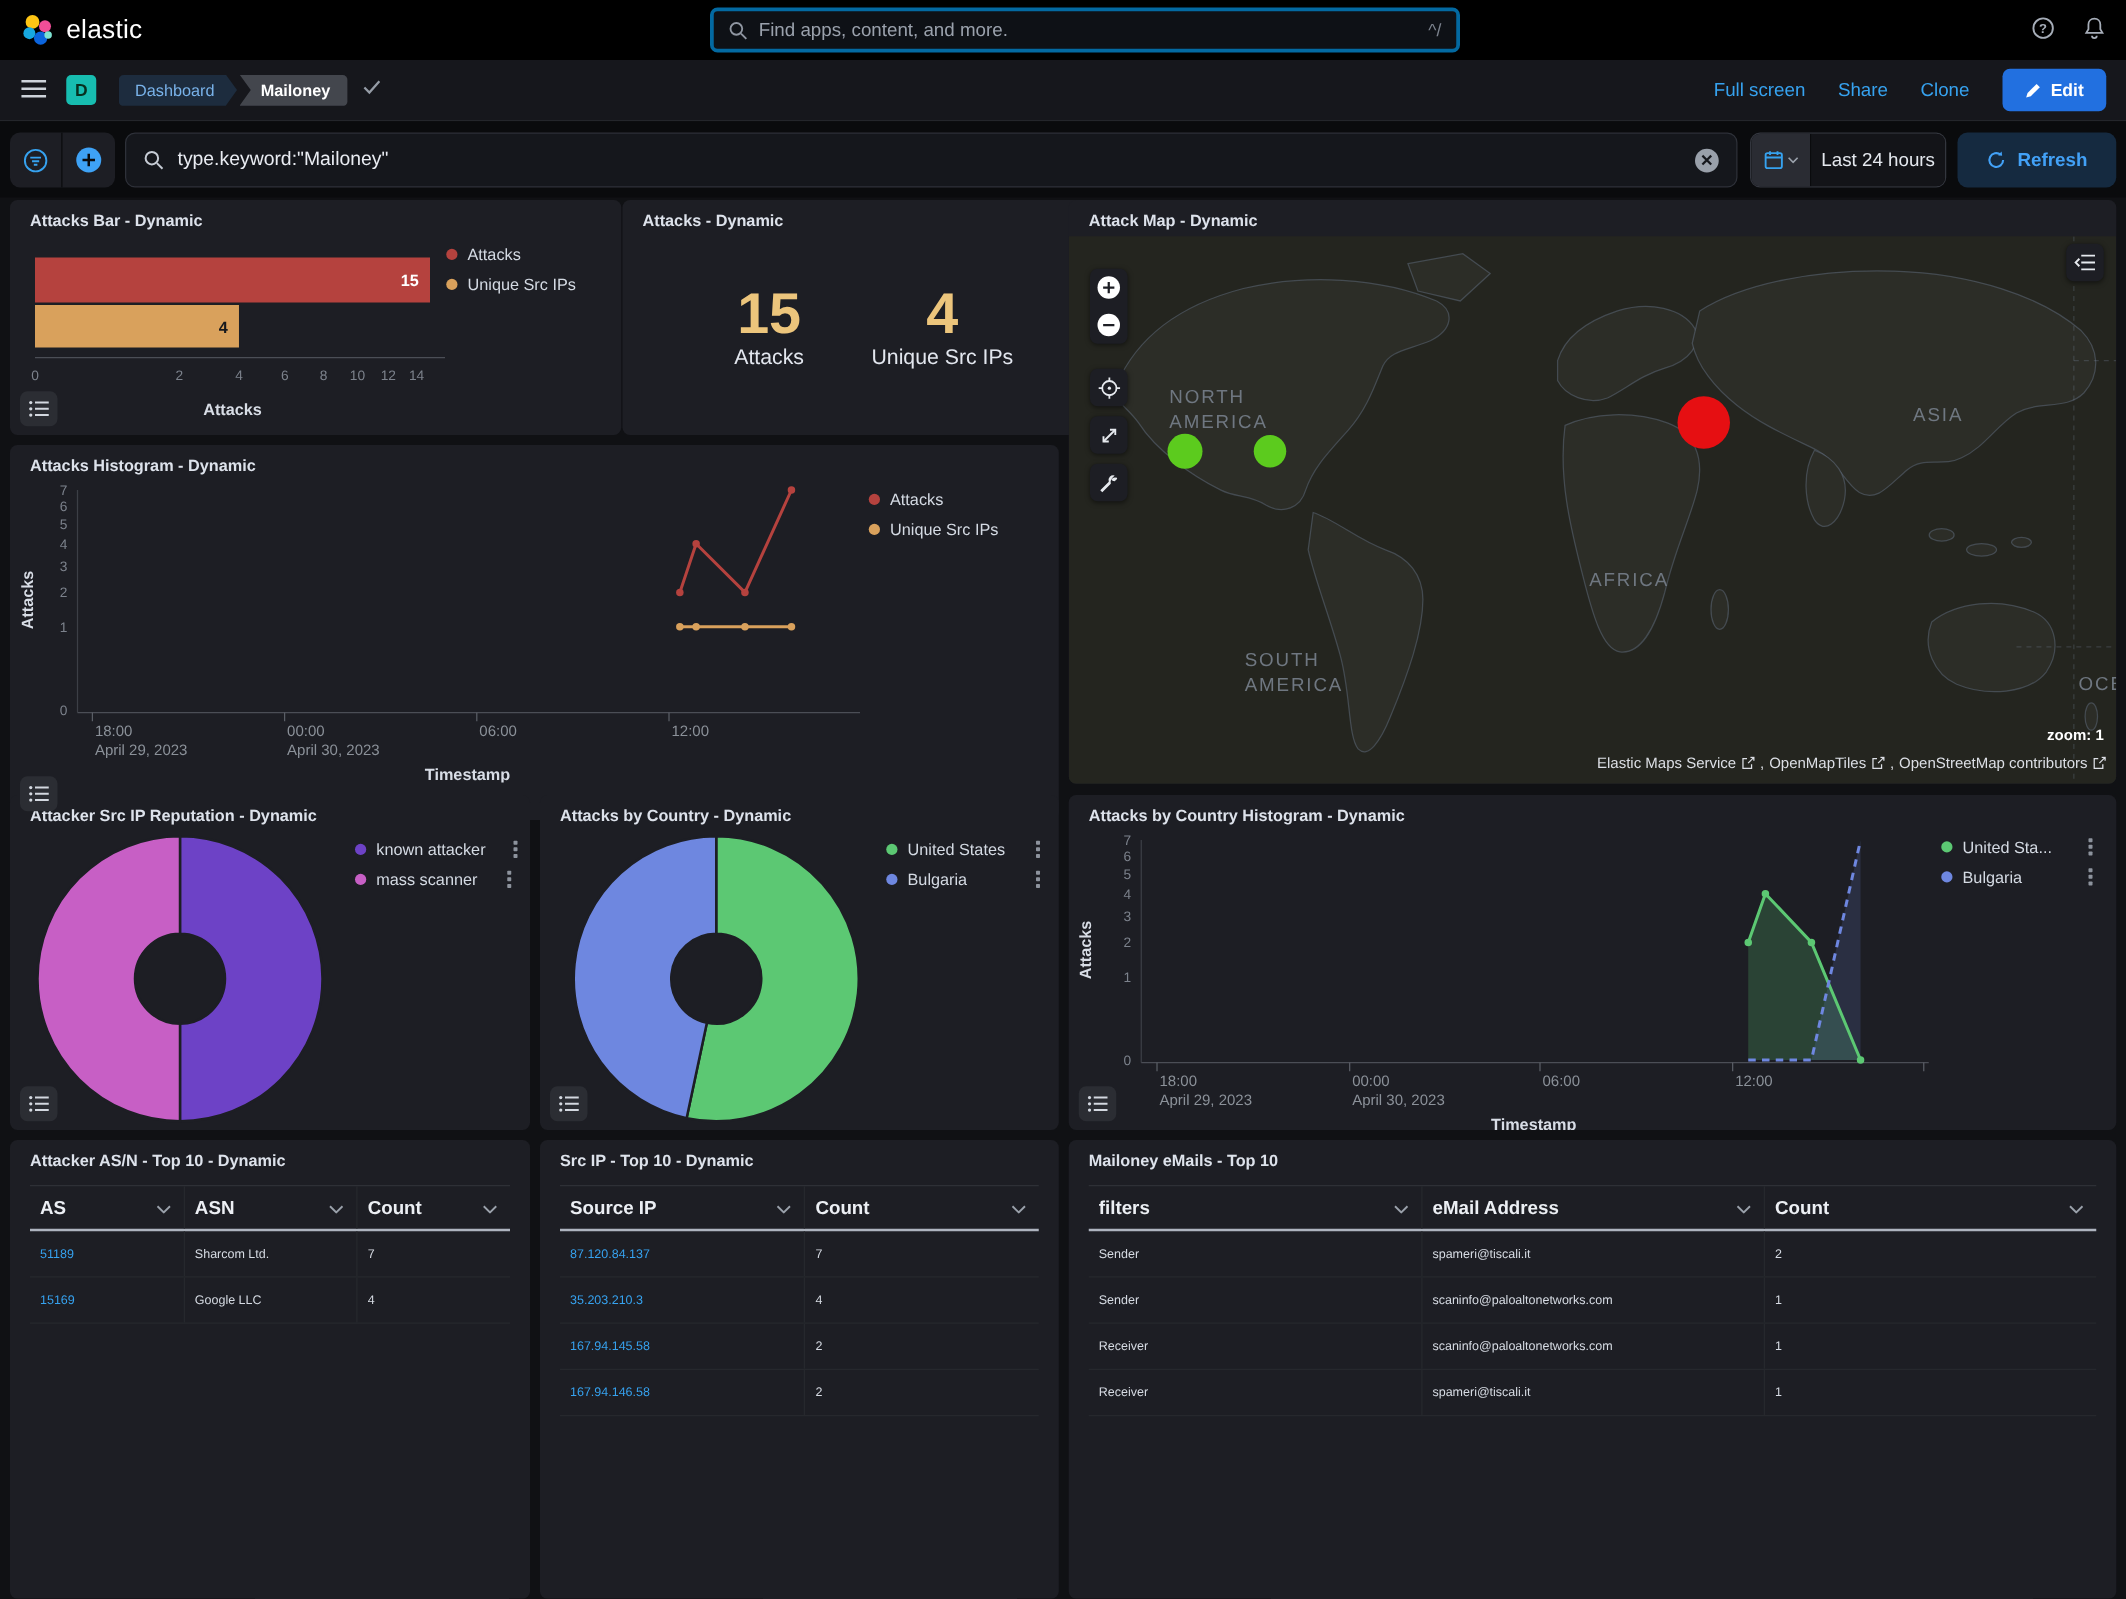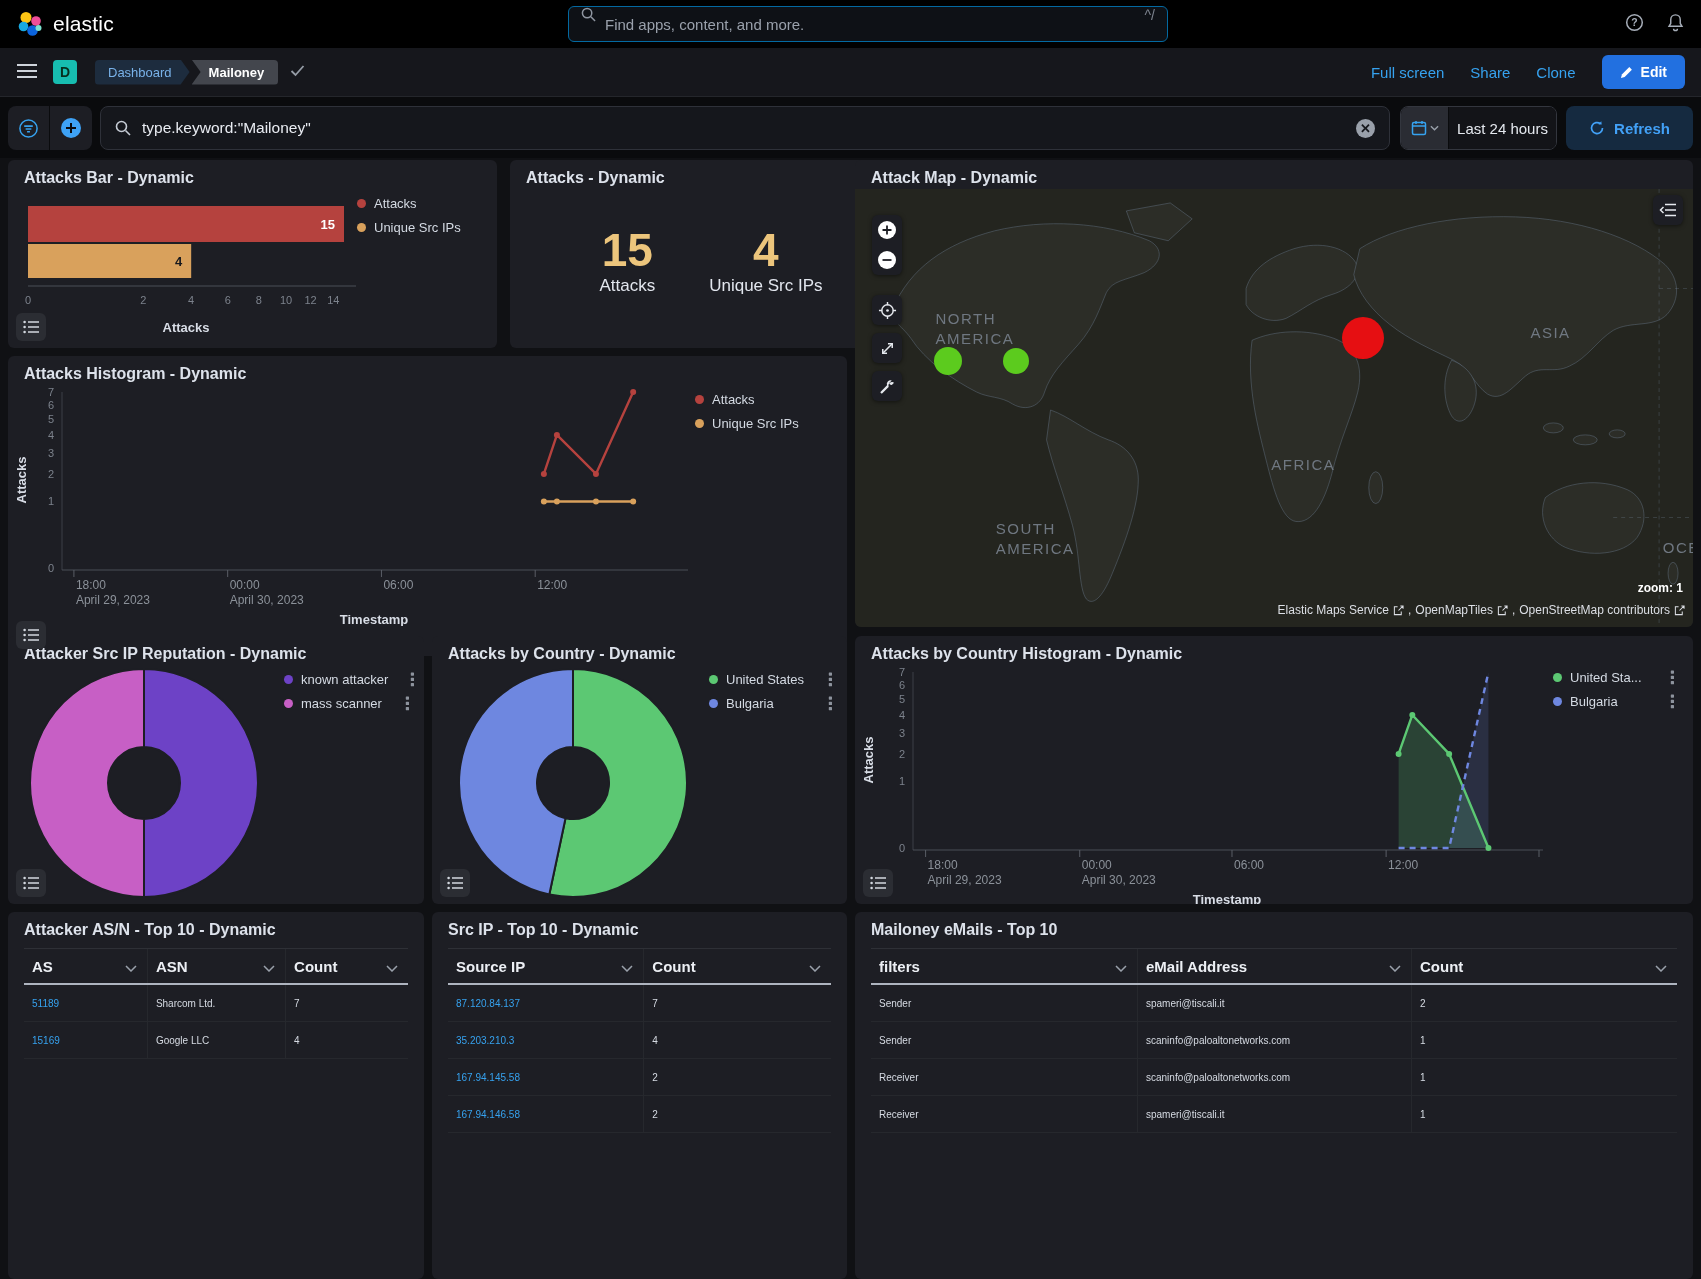--- a/index.html
+++ b/index.html
@@ -5,21 +5,21 @@
   * { margin:0; padding:0; box-sizing:border-box; }
   html,body { width:1701px; height:1279px; overflow:hidden; background:#101114;
     font-family:"Liberation Sans", sans-serif; -webkit-font-smoothing:antialiased; }
   #app { position:relative; width:1701px; height:1279px; background:#101114; }
 
   
   .topbar { position:absolute; left:0; top:0; width:1701px; height:48px; background:#000; display:flex; align-items:center; }
   .brand { display:flex; align-items:center; gap:9px; margin-left:16px; }
   .brand-name { color:#fff; font-size:21px; letter-spacing:.2px; }
   .gsearch { position:absolute; left:568px; top:6px; width:600px; height:36px; background:#0e1116;
-    border:1px solid #0369a1; border-radius:6px; display:flex; padding:0 12px; gap:9px; }
+    border:3px solid #0369a1; border-radius:6px; display:flex; align-items:center; padding:0 12px; gap:9px; }
   .gsearch input { flex:1; background:transparent; border:none; outline:none; color:#aab0ba; font-size:15px; font-family:inherit; }
   .gsearch input::placeholder { color:#9aa1ac; }
   .gshort { color:#7d848f; font-size:14px; }
   .top-icons { position:absolute; right:16px; top:0; height:48px; display:flex; align-items:center; gap:22px; }
 
   
   .navbar { position:absolute; left:0; top:48px; width:1701px; height:49px; background:#16171c;
     border-bottom:1px solid #24262b; display:flex; align-items:center; }
   .hamburger { margin-left:17px; background:none; border:none; cursor:pointer; }
   .avatar { width:24px; height:24px; border-radius:4px; background:#17bdb0; color:#07301f; font-weight:700;
@@ -48,21 +48,21 @@
   .dgroup { position:absolute; left:1400px; top:9px; width:157px; height:44px; border:1px solid #33363e;
     border-radius:8px; display:flex; overflow:hidden; }
   .dseg1 { width:48px; background:#2a2c33; border:none; display:flex; align-items:center; justify-content:center; gap:3px; cursor:pointer; border-right:1px solid #0a0b0d; }
   .dseg2 { flex:1; background:#131418; border:none; color:#e4e8ee; font-size:15px; cursor:pointer; font-family:inherit; }
   .refresh-btn { position:absolute; left:1566px; top:9px; width:127px; height:44px; background:#152a40; border:none;
     border-radius:8px; color:#42a1f7; font-size:15px; font-weight:600; display:flex; align-items:center;
     justify-content:center; gap:9px; cursor:pointer; font-family:inherit; }
 
   
   .panel { position:absolute; background:#1d1e24; border-radius:6px; overflow:hidden; }
-  .ptitle { position:absolute; left:16px; top:9px; color:#dde2eb; font-size:16px; font-weight:700; white-space:nowrap; z-index:3; }
+  .ptitle { position:absolute; left:16px; top:9px; color:#dde2eb; font-size:13px; font-weight:700; white-space:nowrap; z-index:3; }
   .chart-host { position:absolute; }
   .inspect { position:absolute; left:8px; bottom:7px; width:30px; height:28px; background:#2b2d33; border:none;
     border-radius:6px; display:flex; align-items:center; justify-content:center; cursor:pointer; z-index:5; }
 
   
   .legend { position:absolute; display:flex; flex-direction:column; gap:9px; z-index:4; }
   .li { display:flex; align-items:center; gap:8px; cursor:pointer; }
   .ldot { width:9px; height:9px; border-radius:50%; flex:none; }
   .llabel { color:#d4dae3; font-size:13px; white-space:nowrap; }
   .lmenu { margin-left:auto; display:flex; padding-left:14px; }
@@ -253,21 +253,21 @@
     <button class="inspect">
       <svg width="17" height="14" viewBox="0 0 17 14">
           <circle cx="1.6" cy="2" r="1.3" fill="#d3d8e0"></circle>
           <circle cx="1.6" cy="7" r="1.3" fill="#d3d8e0"></circle>
           <circle cx="1.6" cy="12" r="1.3" fill="#d3d8e0"></circle>
           <path d="M5 2h11M5 7h11M5 12h11" stroke="#d3d8e0" stroke-width="1.6"></path>
         </svg>
     </button>
   </div>
 
-  <div class="panel" style="left:510px;top:160px;width:402px;height:188px">
+  <div class="panel" style="left:498px;top:160px;width:402px;height:188px">
     <div class="ptitle">Attacks - Dynamic</div>
     <div class="metric-wrap">
       <div class="stat">
         <span class="stat-v">15</span>
         <span class="stat-l">Attacks</span>
       </div>
       <div class="stat">
         <span class="stat-v">4</span>
         <span class="stat-l">Unique Src IPs</span>
       </div>

